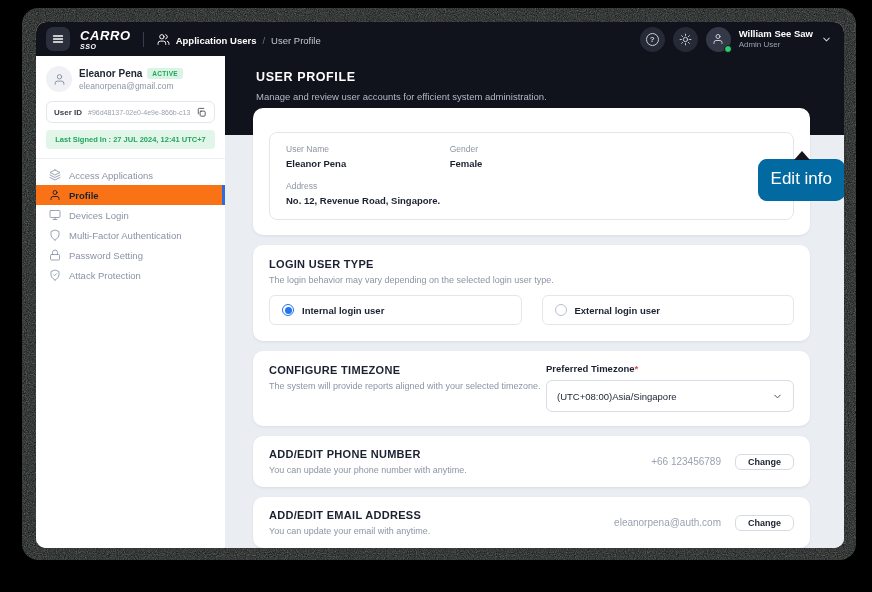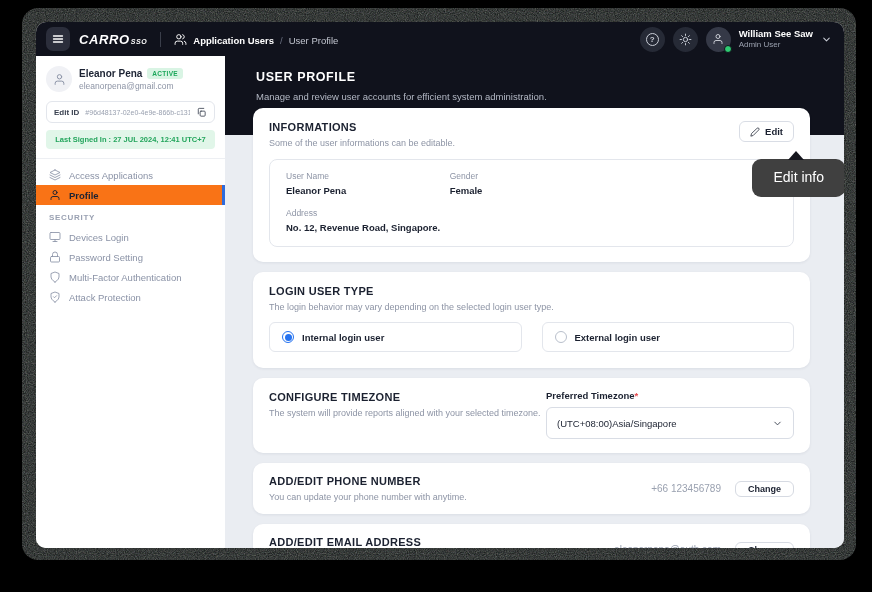--- a/index.html
+++ b/index.html
@@ -12,21 +12,21 @@
   .noise-frame { position: absolute; left: 22px; top: 8px; width: 834px; height: 552px; border-radius: 16px; }
 
   .window {
     position: absolute; left: 36px; top: 22px; width: 808px; height: 526px;
     background: #fff; border-radius: 10px; overflow: hidden; display: flex; flex-direction: column;
   }
 
   
   .topbar { height: 34px; background: #10121c; display: flex; align-items: center; padding: 0 12px 0 10px; gap: 9px; flex-shrink: 0; }
   .hamburger-btn { width: 24px; height: 24px; border: none; border-radius: 7px; background: #2b2e3b; color: #fff; display: flex; align-items: center; justify-content: center; cursor: pointer; }
-  .logo { color: #fff; font-weight: bold; font-style: italic; font-size: 13px; letter-spacing: .6px; display: flex; align-items: baseline; }
+  .logo { color: #fff; font-weight: bold; font-style: italic; font-size: 13px; letter-spacing: .6px; display: flex; align-items: baseline; flex-direction: column; }
   .logo-suffix { font-size: 7px; letter-spacing: .6px; margin-left: 1px; text-transform: uppercase; }
   .topbar-divider { width: 1px; height: 15px; background: #3a3e4a; margin: 0 4px; }
   .breadcrumb { display: flex; align-items: flex-end; gap: 6px; color: #fff; font-size: 9.5px; font-weight: 600; }
   .breadcrumb .sep { color: #6a7080; font-weight: 400; }
   .breadcrumb .current { color: #c3c7d1; font-weight: 400; }
   .topbar-right { margin-left: auto; display: flex; align-items: center; gap: 8px; }
   .icon-circle { width: 25px; height: 25px; border: none; border-radius: 50%; background: #262a36; color: #c9cdd6; display: flex; align-items: center; justify-content: center; cursor: pointer; }
   .q-ring { width: 13px; height: 13px; border: 1px solid #c9cdd6; border-radius: 50%; font-size: 8px; font-weight: 700; display: flex; align-items: center; justify-content: center; }
   .tb-avatar { position: relative; width: 25px; height: 25px; border-radius: 50%; background: #353947; color: #d6d9e0; display: flex; align-items: center; justify-content: center; }
   .status-dot { position: absolute; right: -1px; bottom: -1px; width: 8px; height: 8px; border-radius: 50%; background: #2ecc71; border: 1.5px solid #10121c; }
@@ -72,21 +72,21 @@
   .card-title { font-size: 11px; font-weight: 700; color: #1b2130; letter-spacing: .3px; }
   .card-subtitle { font-size: 9px; color: #8d94a5; margin-top: 5px; }
 
   .card-informations { padding: 13px 16px 15px; position: relative; }
   .card-head { display: flex; justify-content: space-between; align-items: flex-start; }
   .edit-btn { display: flex; align-items: center; gap: 5px; border: 1px solid #d9dde5; border-radius: 6px; background: #fff; padding: 4px 10px; font-size: 9.5px; font-weight: 600; color: #1b2130; font-family: inherit; cursor: pointer; }
   .info-box { margin-top: 11px; border: 1px solid #e3e6ec; border-radius: 8px; padding: 11px 16px 13px; display: grid; grid-template-columns: 1fr 1fr 1fr; row-gap: 12px; }
   .field-label { font-size: 8.5px; color: #8d94a5; }
   .field-value { font-size: 9.5px; font-weight: 700; color: #1b2130; margin-top: 4px; }
   .span-all { grid-column: 1 / -1; }
-  .tooltip { position: absolute; top: 51px; right: -35px; background: #404040; color: #fff; font-size: 14px; font-weight: 500; padding: 10px 21px 12px; border-radius: 9px; z-index: 5; }
+  .tooltip { position: absolute; top: 51px; right: -35px; background: #0369a1; color: #fff; font-size: 17px; font-weight: 500; padding: 10px 13px 12px; border-radius: 9px; z-index: 5; }
   .tooltip::before { content: ""; position: absolute; top: -8px; left: 36px; border-left: 8px solid transparent; border-right: 8px solid transparent; border-bottom: 9px solid #15161d; }
 
   .card-login { padding: 13px 16px 16px; }
   .options-row { display: flex; gap: 20px; margin-top: 10px; }
   .option-box { flex: 1; border: 1px solid #e3e6ec; border-radius: 6px; height: 30px; display: flex; align-items: center; padding: 0 12px; gap: 8px; font-size: 9.5px; font-weight: 600; color: #1b2130; cursor: pointer; }
   .radio { width: 12px; height: 12px; border-radius: 50%; border: 1.5px solid #b9c0cc; position: relative; flex-shrink: 0; }
   .radio.checked { border-color: #2673f0; }
   .radio.checked::after { content: ""; position: absolute; inset: 1.5px; border-radius: 50%; background: #2673f0; }
 
   .card-timezone { padding: 12px 16px 14px; display: flex; align-items: flex-start; }
@@ -191,21 +191,21 @@
         <div>
           <div class="sb-name-row">
             <span class="sb-name">Eleanor Pena</span>
             <span class="badge-active">ACTIVE</span>
           </div>
           <div class="sb-email">eleanorpena@gmail.com</div>
         </div>
       </div>
 
       <div class="userid-box">
-        <span class="userid-label">Edit ID</span>
+        <span class="userid-label">User ID</span>
         <span class="userid-value">#96d48137-02e0-4e9e-866b-c131</span>
         <button class="copy-btn">
           <svg class="ic" width="11" height="11" viewBox="0 0 24 24" fill="none" stroke="currentColor" stroke-width="1.8" stroke-linecap="round" stroke-linejoin="round">
               <rect x="9" y="9" width="11" height="11" rx="2"></rect>
               <path d="M5 15V5a2 2 0 0 1 2-2h10"></path>
             </svg>
         </button>
       </div>
 
       <div class="signin-banner">Last Signed In : 27 JUL 2024, 12:41 UTC+7</div>
@@ -221,42 +221,41 @@
         <span>Access Applications</span>
       </div>
       <div class="nav-item active">
         <svg class="ic" width="12" height="12" viewBox="0 0 24 24" fill="none" stroke="currentColor" stroke-width="1.9" stroke-linecap="round" stroke-linejoin="round">
             <path d="M20 21v-2a4 4 0 0 0-4-4H8a4 4 0 0 0-4 4v2"></path>
             <circle cx="12" cy="7" r="4"></circle>
           </svg>
         <span>Profile</span>
       </div>
 
-      <div class="nav-section">SECURITY</div>
 
       <div class="nav-item">
         <svg class="ic" width="12" height="12" viewBox="0 0 24 24" fill="none" stroke="currentColor" stroke-width="1.7" stroke-linecap="round" stroke-linejoin="round">
             <rect x="2" y="3" width="20" height="14" rx="2"></rect>
             <line x1="8" y1="21" x2="16" y2="21"></line>
             <line x1="12" y1="17" x2="12" y2="21"></line>
           </svg>
         <span>Devices Login</span>
       </div>
       <div class="nav-item">
         <svg class="ic" width="12" height="12" viewBox="0 0 24 24" fill="none" stroke="currentColor" stroke-width="1.7" stroke-linecap="round" stroke-linejoin="round">
+            <path d="M12 22s8-4 8-10V5l-8-3-8 3v7c0 6 8 10 8 10z"></path>
+          </svg>
+        <span>Multi-Factor Authentication</span>
+      </div>
+      <div class="nav-item">
+        <svg class="ic" width="12" height="12" viewBox="0 0 24 24" fill="none" stroke="currentColor" stroke-width="1.7" stroke-linecap="round" stroke-linejoin="round">
             <rect x="3" y="11" width="18" height="11" rx="2"></rect>
             <path d="M7 11V7a5 5 0 0 1 10 0v4"></path>
           </svg>
         <span>Password Setting</span>
-      </div>
-      <div class="nav-item">
-        <svg class="ic" width="12" height="12" viewBox="0 0 24 24" fill="none" stroke="currentColor" stroke-width="1.7" stroke-linecap="round" stroke-linejoin="round">
-            <path d="M12 22s8-4 8-10V5l-8-3-8 3v7c0 6 8 10 8 10z"></path>
-          </svg>
-        <span>Multi-Factor Authentication</span>
       </div>
       <div class="nav-item">
         <svg class="ic" width="12" height="12" viewBox="0 0 24 24" fill="none" stroke="currentColor" stroke-width="1.7" stroke-linecap="round" stroke-linejoin="round">
             <path d="M12 22s8-4 8-10V5l-8-3-8 3v7c0 6 8 10 8 10z"></path>
             <polyline points="9 11.5 11 13.5 15 9.5"></polyline>
           </svg>
         <span>Attack Protection</span>
       </div>
 
     </aside>
@@ -264,32 +263,20 @@
     <main class="main">
       <div class="main-header">
         <div class="main-title">USER PROFILE</div>
         <div class="main-subtitle">Manage and review user accounts for efficient system administration.</div>
       </div>
 
       <div class="content">
         <div class="cards">
 
           <section class="card card-informations">
-            <div class="card-head">
-              <div>
-                <div class="card-title">INFORMATIONS</div>
-                <div class="card-subtitle">Some of the user informations can be editable.</div>
-              </div>
-              <button class="edit-btn">
-                <svg class="ic" width="10" height="10" viewBox="0 0 24 24" fill="none" stroke="currentColor" stroke-width="1.8" stroke-linecap="round" stroke-linejoin="round">
-                    <path d="M17 3a2.8 2.8 0 1 1 4 4L7.5 20.5 2 22l1.5-5.5z"></path>
-                  </svg>
-                <span>Edit</span>
-              </button>
-            </div>
             <div class="info-box">
               <div>
                 <div class="field-label">User Name</div>
                 <div class="field-value">Eleanor Pena</div>
               </div>
               <div>
                 <div class="field-label">Gender</div>
                 <div class="field-value">Female</div>
               </div>
               <div class="span-all">

